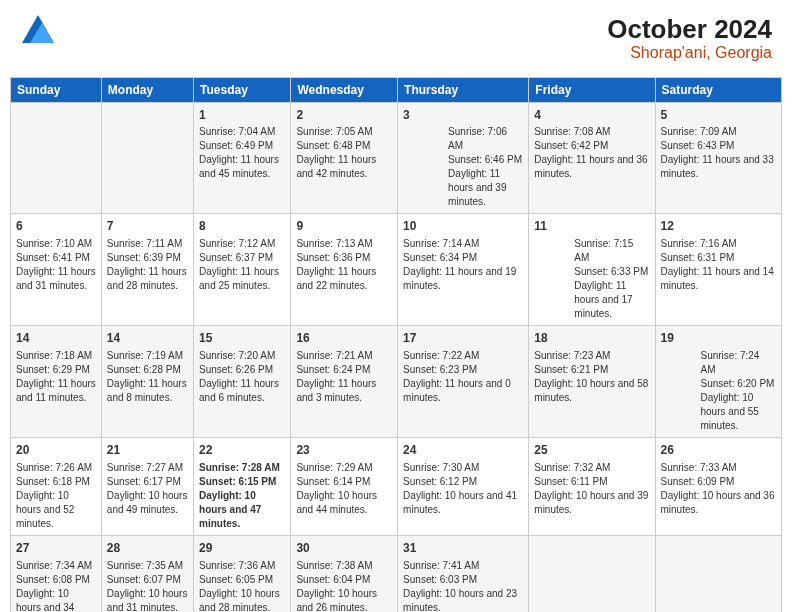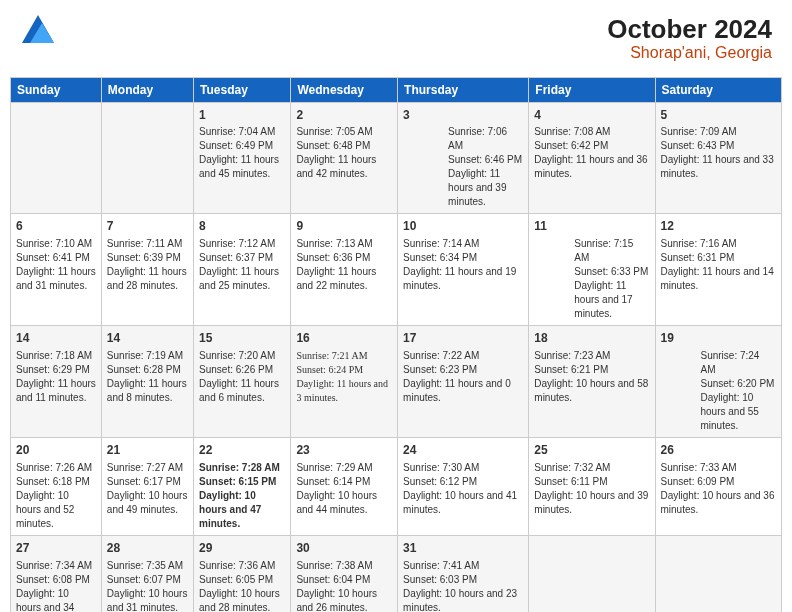--- a/index.html
+++ b/index.html
@@ -213,21 +213,21 @@
 Daylight: 11 hours and 8 minutes.</div>
         </td>
         <td>
           <span class="day-number">15</span>
           <div class="day-info" style="white-space: pre-line;">Sunrise: 7:20 AM
 Sunset: 6:26 PM
 Daylight: 11 hours and 6 minutes.</div>
         </td>
         <td>
           <span class="day-number">16</span>
-          <div class="day-info" style="white-space: pre-line; font-family: Liberation Serif, serif;">Sunrise: 7:21 AM
+          <div class="day-info" style="white-space: pre-line;">Sunrise: 7:21 AM
 Sunset: 6:24 PM
 Daylight: 11 hours and 3 minutes.</div>
         </td>
         <td>
           <span class="day-number">17</span>
           <div class="day-info" style="white-space: pre-line;">Sunrise: 7:22 AM
 Sunset: 6:23 PM
 Daylight: 11 hours and 0 minutes.</div>
         </td>
         <td>

